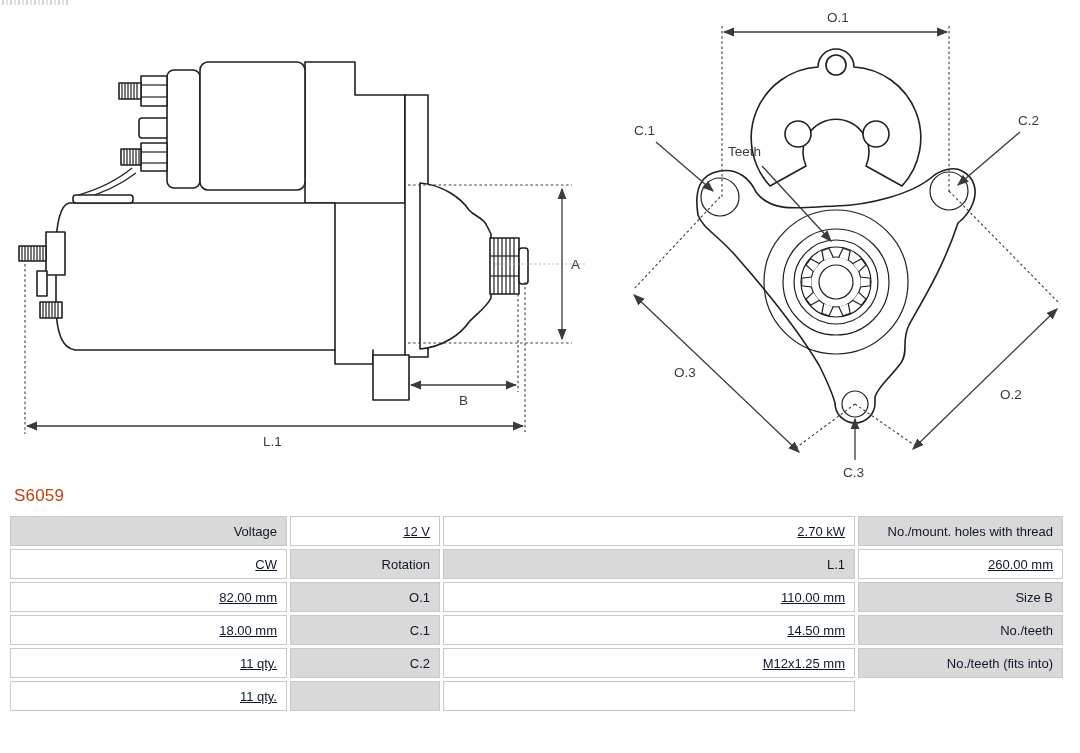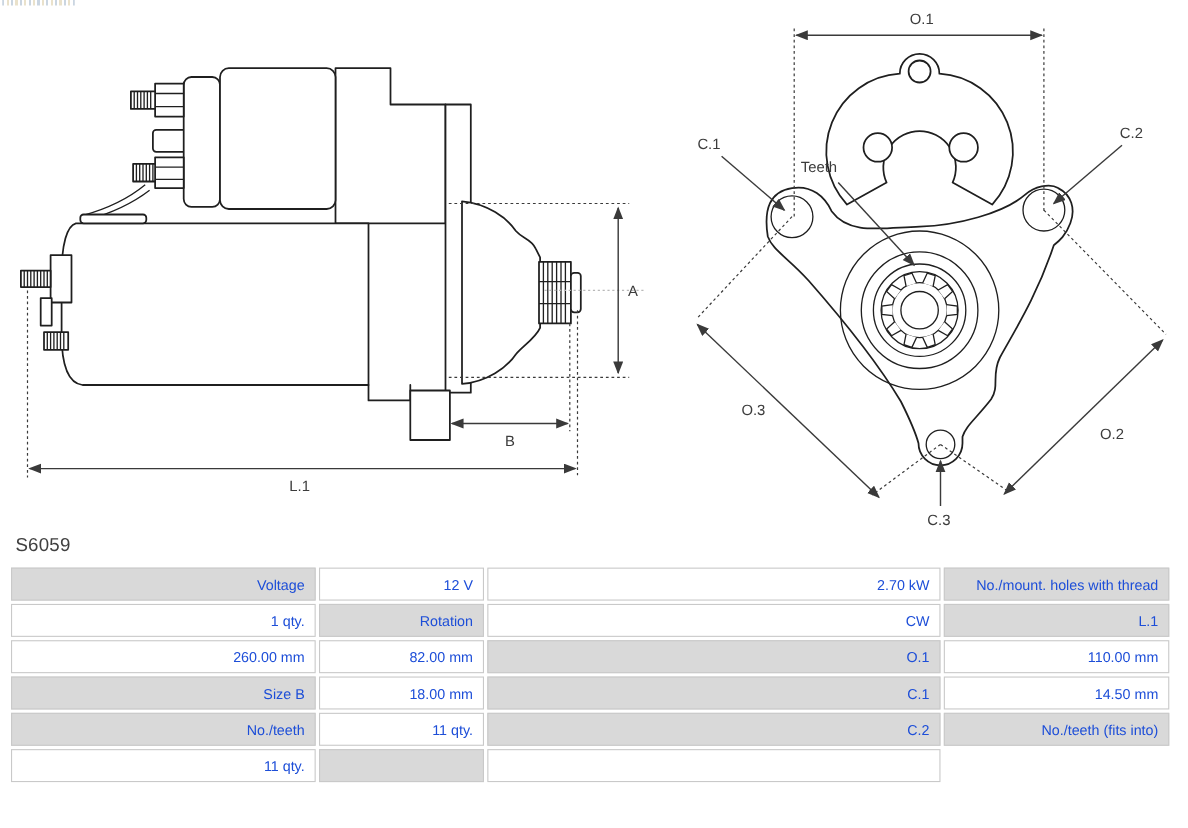--- a/index.html
+++ b/index.html
@@ -10,24 +10,24 @@
   .drawing{position:absolute;}
   .dwg-line{stroke:#1f1f1f;stroke-width:1.6;fill:#ffffff;stroke-linejoin:round;stroke-linecap:round;}
   .dwg-thin{stroke:#1f1f1f;stroke-width:1.2;fill:none;}
   .dim{stroke:#3a3a3a;stroke-width:1.3;fill:none;}
   .dot{stroke:#3a3a3a;stroke-width:1.1;fill:none;stroke-dasharray:2.5 2.6;}
   .dot-faint{stroke:#b9b9b9;stroke-width:1;fill:none;stroke-dasharray:2 2.4;}
   .lbl{font-family:"Liberation Sans",sans-serif;font-size:13.5px;fill:#3c3c3c;}
   #part-title{position:absolute;left:14px;top:486px;font-size:17px;letter-spacing:.2px;}
   #spec-table{position:absolute;left:10px;top:516px;display:grid;
     grid-template-columns:277px 150px 412px 205px;grid-auto-rows:30px;gap:3px;}
-  .cell{font-size:13px;color:#1d4ed8;line-height:29px;text-align:right;padding-right:9px;
+  .cell{font-size:13px;color:#0f172a;line-height:29px;text-align:right;padding-right:9px;
     border:1px solid #c9c9c9;box-sizing:border-box;overflow:hidden;white-space:nowrap;}
   .cell.gray{background:#d9d9d9;}
-  .cell.white{background:#ffffff;}
+  .cell.white{background:#ffffff;text-decoration:underline;}
 </style>
 </head>
 <body>
 
 <div id="stage">
 
   <div id="edge-artifact"></div>
 
   <svg class="drawing" style="left:15px;top:42px" width="572" height="412" viewBox="0 0 572 412">
     <defs>
@@ -231,46 +231,46 @@
       <line class="dim" x1="150" y1="160" x2="219" y2="235" marker-end="url(#ah2)"></line>
     </g>
 
     <defs>
       <marker id="ah2" markerWidth="9" markerHeight="8" refX="8" refY="3.5" orient="auto-start-reverse">
         <path d="M0,0 L9,3.5 L0,7 Z" fill="#3a3a3a"></path>
       </marker>
     </defs>
   </svg>
 
-  <div id="part-title" style="color: #404040;">S6059</div>
+  <div id="part-title" style="color: #c2410c;">S6059</div>
 
   <div id="spec-table">
     <div class="cell gray">Voltage</div>
     <div class="cell white">12 V</div>
 
     <div class="cell white">2.70 kW</div>
     <div class="cell gray">No./mount. holes with thread</div>
-    <div class="cell white">1 qty.</div>
-
+
+    <div class="cell white">CW</div>
     <div class="cell gray">Rotation</div>
-    <div class="cell white">CW</div>
     <div class="cell gray">L.1</div>
     <div class="cell white">260.00 mm</div>
 
     <div class="cell white">82.00 mm</div>
     <div class="cell gray">O.1</div>
     <div class="cell white">110.00 mm</div>
 
     <div class="cell gray">Size B</div>
     <div class="cell white">18.00 mm</div>
     <div class="cell gray">C.1</div>
     <div class="cell white">14.50 mm</div>
 
     <div class="cell gray">No./teeth</div>
     <div class="cell white">11 qty.</div>
     <div class="cell gray">C.2</div>
+    <div class="cell white">M12x1.25 mm</div>
 
     <div class="cell gray">No./teeth (fits into)</div>
     <div class="cell white">11 qty.</div>
     <div class="cell gray"></div>
     <div class="cell white"></div>
   </div>
 </div>
 
 </body></html>

